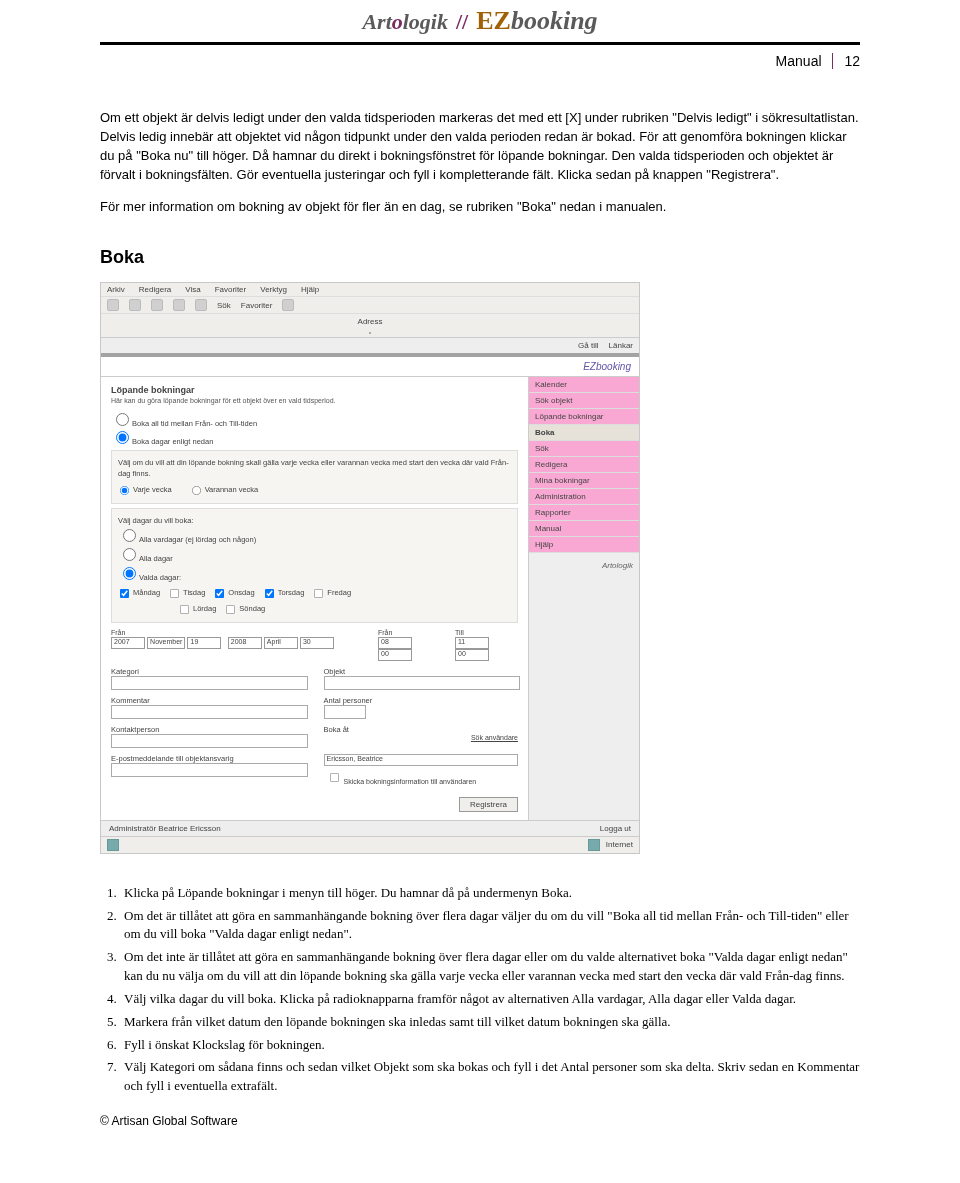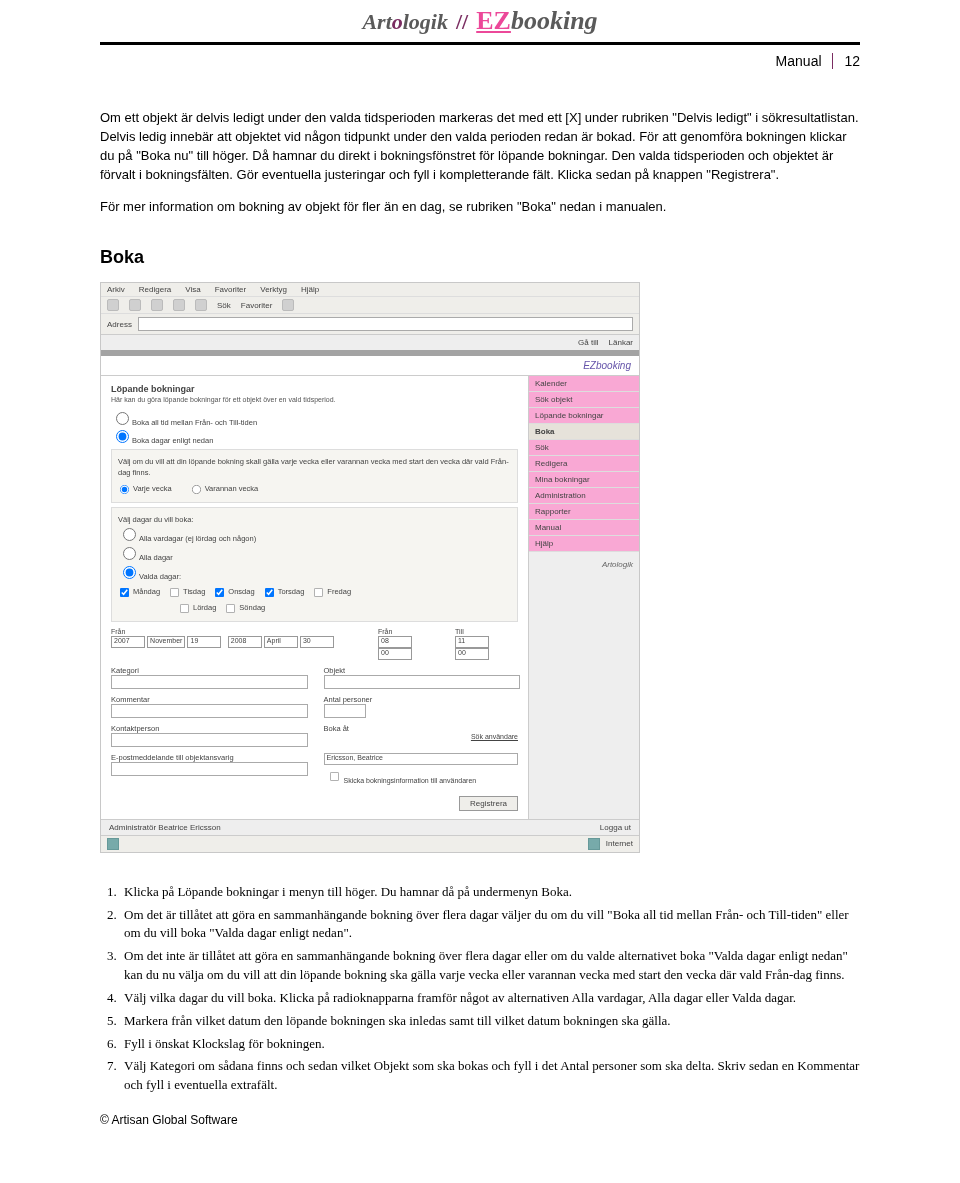--- a/index.html
+++ b/index.html
@@ -22,21 +22,21 @@
   .logo {
     display: inline-flex;
     align-items: baseline;
     gap: 8px;
     font-family: Georgia, "Times New Roman", serif;
   }
   .logo-art { font-size: 22px; color:#5a5a5a; font-style: italic; font-weight: bold;}
   .logo-art .o { color:#7a2c61; }
   .logo-sep { color:#7a2c61; font-weight:bold; font-size:22px; }
   .logo-ez { font-size:26px; color:#5a5a5a; font-style: italic; font-weight: bold;}
-  .logo-ez b { color:#ec4899; font-style:normal;text-decoration:underline;}
+  .logo-ez b { color:#a16207; font-style:normal;}
   .rule {
     border: none;
     border-top: 3px solid #000;
     margin: 6px 0 8px 0;
   }
   .header-bar {
     text-align: right;
     font-size: 14px;
     margin-bottom: 40px;
   }
@@ -61,23 +61,23 @@
     align-items:center;
     padding: 2px 4px;
     font-size: 8px;
   }
   .ss-winbtns { display:flex; gap:2px;}
   .ss-winbtns span { width:12px; height:10px; background:#6a9af0; border:1px solid #3a6bd8; }
   .ss-winbtns span.red { background:#d66; }
   .ss-menubar { background:#efeeea; padding:2px 6px; font-size:8px; display:flex; gap:14px; border-bottom:1px solid #ddd;}
   .ss-toolbar { background:#efeeea; padding:2px 6px; display:flex; gap:10px; align-items:center; border-bottom:1px solid #ddd; font-size:8px;}
   .ss-toolbar .tb-ic { width:10px; height:10px; background:#d0d0d0; border:1px solid #bbb; border-radius:2px;}
-  .ss-addr { background:#efeeea; padding:3px 6px; display:flex; gap:6px; align-items:center; border-bottom:1px solid #ccc; font-size:8px;}
+  .ss-addr { background:#efeeea; padding:3px 6px; display:flex; gap:6px; align-items:center; border-bottom:1px solid #ccc; font-size:8px;flex-direction:column;}
   .ss-addr .addr-box { flex:1; height:12px; background:#fff; border:1px solid #aaa;}
-  .ss-topstrip { background:#eee; padding:3px 6px; display:flex; justify-content:flex-end; gap:10px; font-size:8px; border-bottom:6px solid #a3a3a3;}
+  .ss-topstrip { background:#eee; padding:3px 6px; display:flex; justify-content:flex-end; gap:10px; font-size:8px; border-bottom:4px solid #a3a3a3;}
   .ss-logo { background:#fff; padding:4px 8px; text-align:right; border-bottom:1px solid #ccc;}
   .ss-main { display:flex; background:#fff; }
   .ss-left { flex:1; padding:8px 10px; }
   .ss-right { width:110px; background:#eee; border-left:1px solid #ccc; padding:0; }
   .ss-right .nav-item { padding:3px 6px; font-size:8px; border-bottom:1px solid #ddd; background:#f9a8d4;}
   .ss-right .nav-item.active { background:#e6e2da; font-weight:bold;}
   .ss-right .logo-sm { padding:8px 6px; text-align:right; font-style:italic; color:#666;}
   .ss-h { font-weight:bold; font-size:9px; margin-bottom:2px;}
   .ss-sub { font-size:7px; color:#555; margin-bottom:6px;}
   .ss-panel { background:#f6f5f1; border:1px solid #ddd; padding:6px; margin:4px 0; font-size:7.5px; line-height:1.5;}

